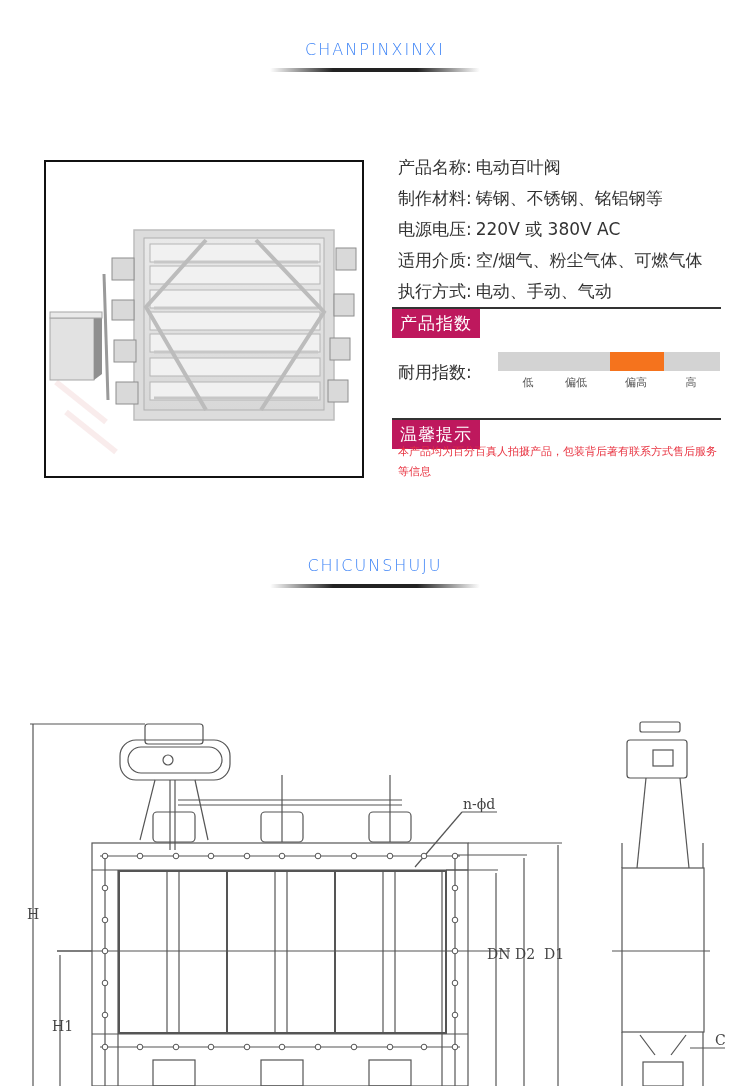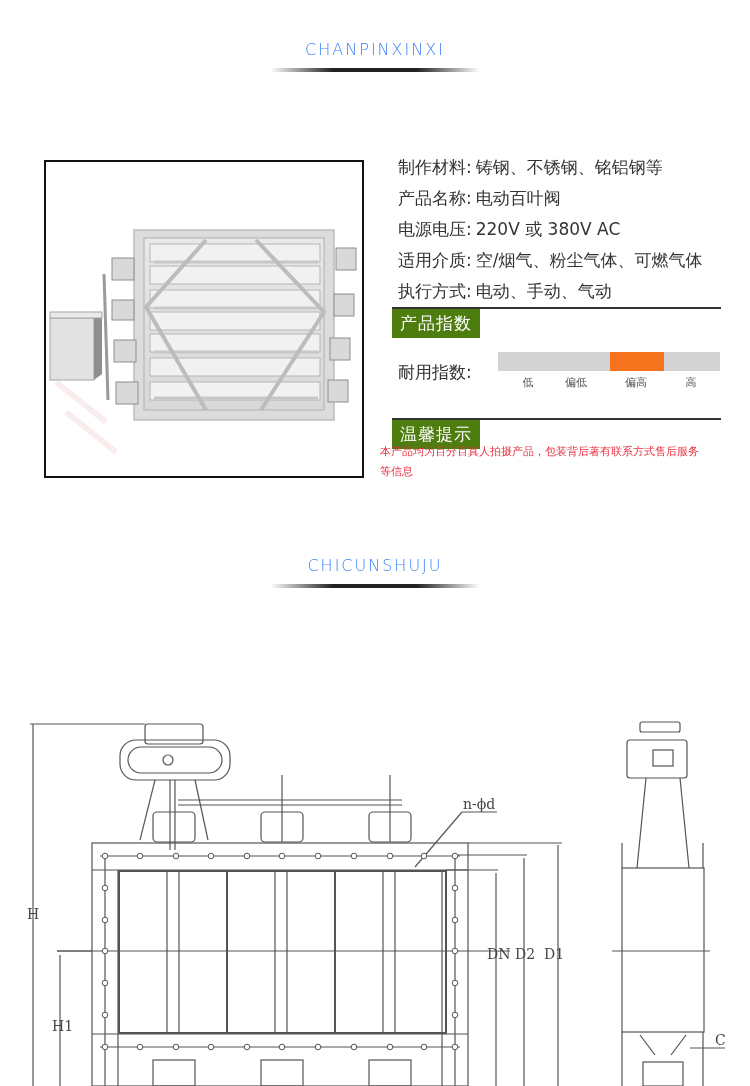--- a/index.html
+++ b/index.html
@@ -13,30 +13,30 @@
     background: linear-gradient(to right, rgba(0,0,0,0) 0%, #222 30%, #222 70%, rgba(0,0,0,0) 100%); }
 
   .photo-frame { position: absolute; left: 44px; top: 160px; width: 320px; height: 318px; border: 2px solid #111; background: #fff; overflow: hidden; }
 
   .info-list { position: absolute; left: 398px; top: 152px; }
   .info-row { font-size: 17px; line-height: 31px; color: #333; white-space: nowrap; }
   .info-row .k { color: #333; }
   .info-row .v { color: #333; margin-left: 4px; }
 
   .tag-header { position: absolute; left: 392px; width: 329px; border-top: 2px solid #333; }
-  .tag-header .tag { display: inline-block; background: #4d7c0f; color: #fff; font-size: 17px; padding: 2px 8px 3px 8px; line-height: 24px; letter-spacing: 1px; }
+  .tag-header .tag { display: inline-block; background: #be185d; color: #fff; font-size: 17px; padding: 2px 8px 3px 8px; line-height: 24px; letter-spacing: 1px; }
 
   .durability { position: absolute; left: 398px; top: 349px; width: 330px; }
   .durability .label { position: absolute; left: 0; top: 12px; font-size: 17px; line-height: 22px; color: #333; }
   .durability .track { position: absolute; left: 100px; top: 3px; width: 222px; height: 19px; background: #d3d3d3; }
   .durability .fill { position: absolute; top: 0; height: 19px; }
   .durability .ticks { position: absolute; left: 100px; top: 26px; width: 222px; height: 14px; }
   .durability .ticks span { position: absolute; font-size: 11px; color: #555; transform: translateX(-50%); }
 
-  .warm-text { position: absolute; left: 380px; top: 442px; width: 320px; font-size: 11px; line-height: 20px; color: #e8313f; }
+  .warm-text { position: absolute; left: 398px; top: 442px; width: 320px; font-size: 11px; line-height: 20px; color: #e8313f; }
 
   .drawing { position: absolute; left: 0; top: 700px; width: 750px; height: 386px; }
 </style>
 </head>
 <body>
 
 <div class="section-title" style="top:38px;">
   <div class="en">CHANPINXINXI</div>
   <div class="bar"></div>
 </div>
@@ -94,22 +94,22 @@
 
     <line x1="58" y1="112" x2="62" y2="238" stroke="#9a9a9a" stroke-width="3"></line>
 
     <rect x="4" y="156" width="44" height="62" fill="#e2e2e2" stroke="#a5a5a5"></rect>
     <polygon points="48,156 56,150 56,212 48,218" fill="#8f8f8f"></polygon>
     <rect x="4" y="150" width="52" height="6" fill="#eaeaea" stroke="#a5a5a5"></rect>
   </svg>
 </div>
 
 <div class="info-list">
+  <div class="info-row"><span class="k">产品名称:</span><span class="v">电动百叶阀</span></div>
   <div class="info-row"><span class="k">制作材料:</span><span class="v">铸钢、不锈钢、铭铝钢等</span></div>
-  <div class="info-row"><span class="k">产品名称:</span><span class="v">电动百叶阀</span></div>
   <div class="info-row"><span class="k">电源电压:</span><span class="v">220V 或 380V AC</span></div>
   <div class="info-row"><span class="k">适用介质:</span><span class="v">空/烟气、粉尘气体、可燃气体</span></div>
   <div class="info-row"><span class="k">执行方式:</span><span class="v">电动、手动、气动</span></div>
 </div>
 
 <div class="tag-header" style="top:307px;">
   <span class="tag">产品指数</span>
 </div>
 
 <div class="durability">

